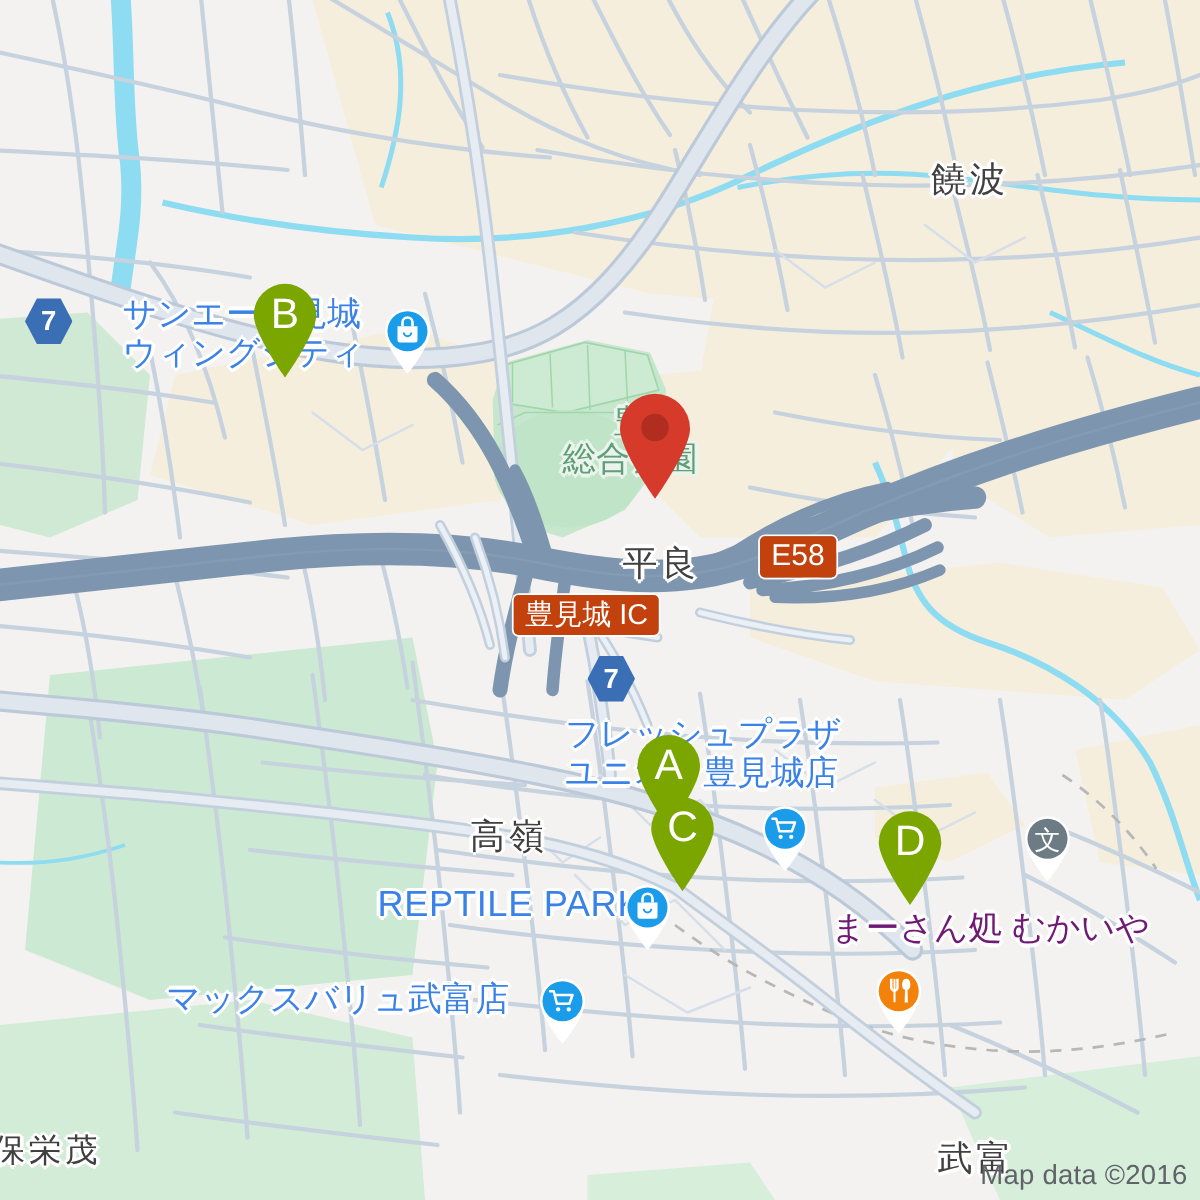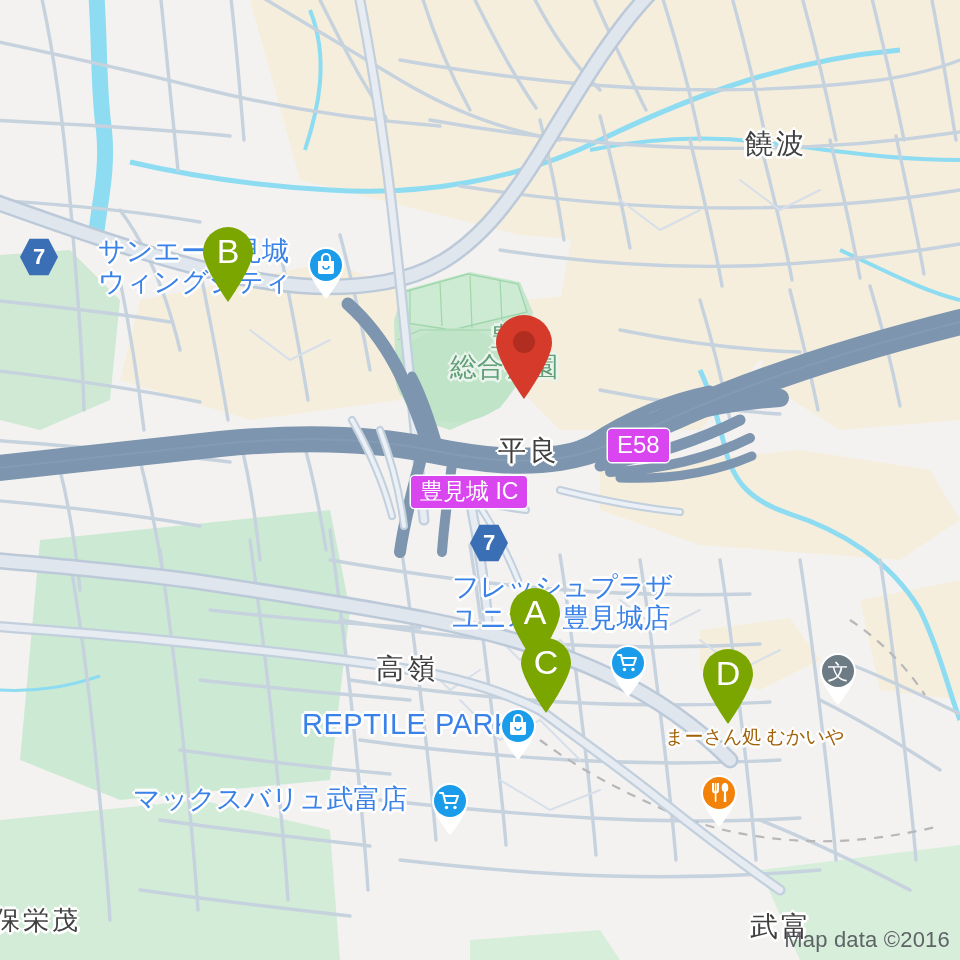--- a/index.html
+++ b/index.html
@@ -13,21 +13,21 @@
 
   
   .poi-blue{
     color:#3b82e8;font-size:27px;font-weight:400;line-height:31px;
     text-shadow:
       2px 0 #fff,-2px 0 #fff,0 2px #fff,0 -2px #fff,
       1.5px 1.5px #fff,-1.5px 1.5px #fff,1.5px -1.5px #fff,-1.5px -1.5px #fff,
       3px 0 #fff,-3px 0 #fff,0 3px #fff,0 -3px #fff;
   }
   .poi-orange{
-    color:#a16207;font-size:19px;font-weight:400;
+    color:#701a75;font-size:27px;font-weight:400;
     text-shadow:
       2px 0 #fff,-2px 0 #fff,0 2px #fff,0 -2px #fff,
       1.5px 1.5px #fff,-1.5px 1.5px #fff,1.5px -1.5px #fff,-1.5px -1.5px #fff,
       3px 0 #fff,-3px 0 #fff,0 3px #fff,0 -3px #fff;
   }
   .place{
     color:#404040;font-size:28px;letter-spacing:3px;font-weight:400;
     text-shadow:
       2px 0 #fff,-2px 0 #fff,0 2px #fff,0 -2px #fff,
       1.5px 1.5px #fff,-1.5px 1.5px #fff,1.5px -1.5px #fff,-1.5px -1.5px #fff,
@@ -36,21 +36,21 @@
   .park-name{
     color:#5f9e77;font-size:27px;line-height:30px;font-weight:400;text-align:center;
     text-shadow:
       2px 0 #eaf4ec,-2px 0 #eaf4ec,0 2px #eaf4ec,0 -2px #eaf4ec,
       1.5px 1.5px #eaf4ec,-1.5px 1.5px #eaf4ec,1.5px -1.5px #eaf4ec,-1.5px -1.5px #eaf4ec,
       3px 0 #eaf4ec,-3px 0 #eaf4ec,0 3px #eaf4ec,0 -3px #eaf4ec;
     margin-left: 38px;
   }
   
   .hwy-badge{
-    background:#d946ef;color:#fff;border-radius:4px;
+    background:#c2410c;color:#fff;border-radius:4px;
     font-size:24px;padding:2px 9px 4px;line-height:26px;font-weight:400;
     box-shadow:0 0 0 1.5px #fff;
   }
   .hex-shield{
     width:38px;height:38px;display:flex;align-items:center;justify-content:center;
     background:#3a6fb5;color:#fff;font-size:22px;font-weight:700;
     clip-path:polygon(25% 2%,75% 2%,100% 50%,75% 98%,25% 98%,0% 50%);
     filter:drop-shadow(0 0 1.5px rgba(255,255,255,.95));
   }
   

